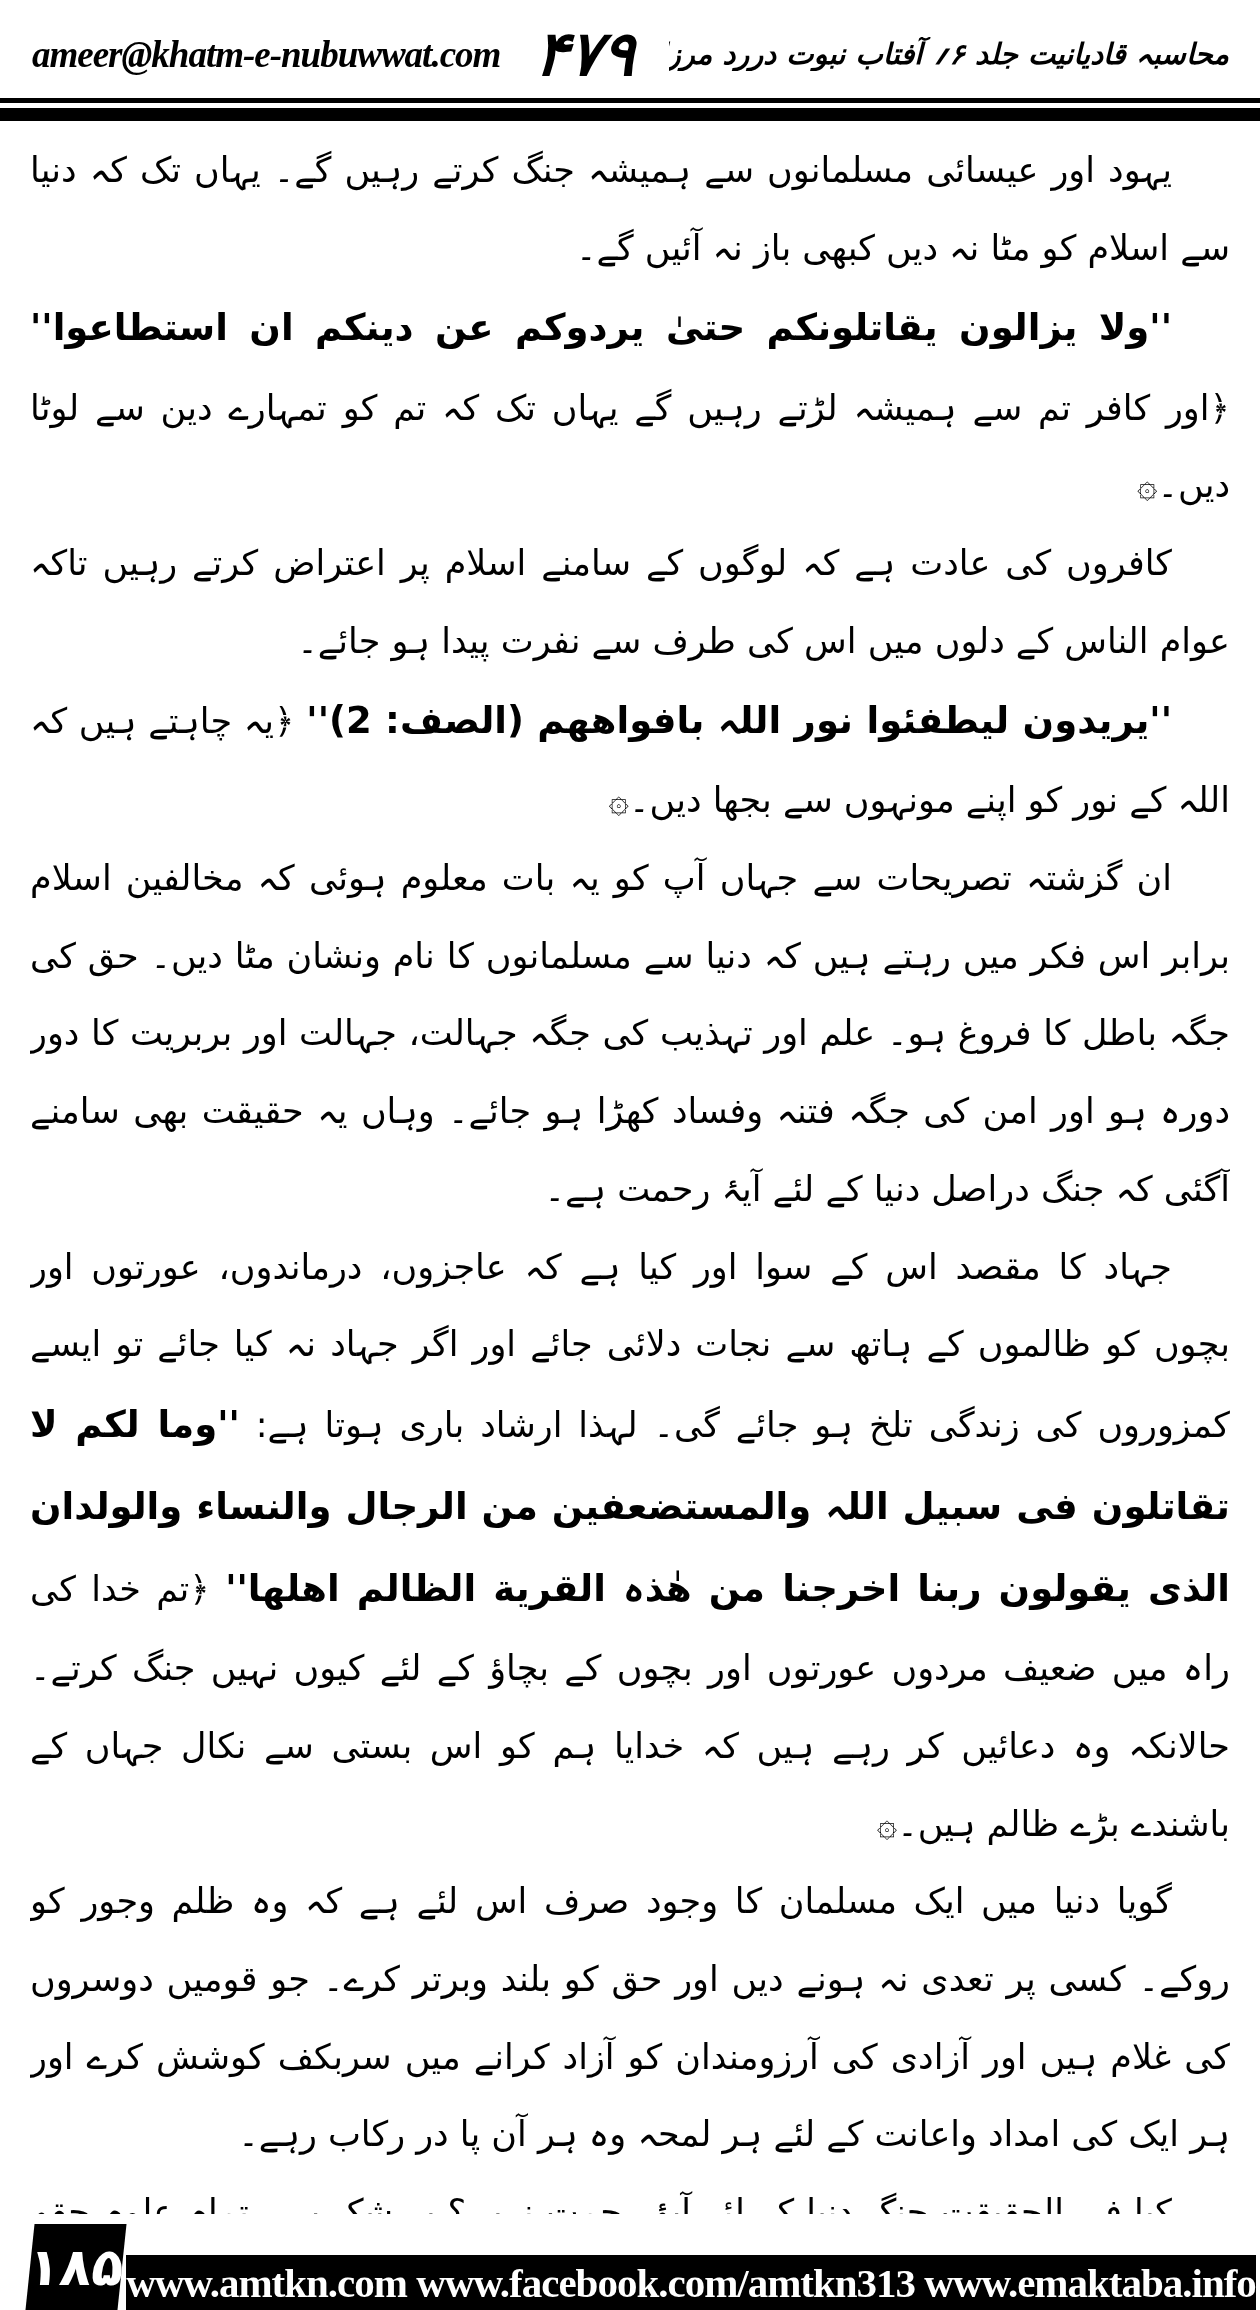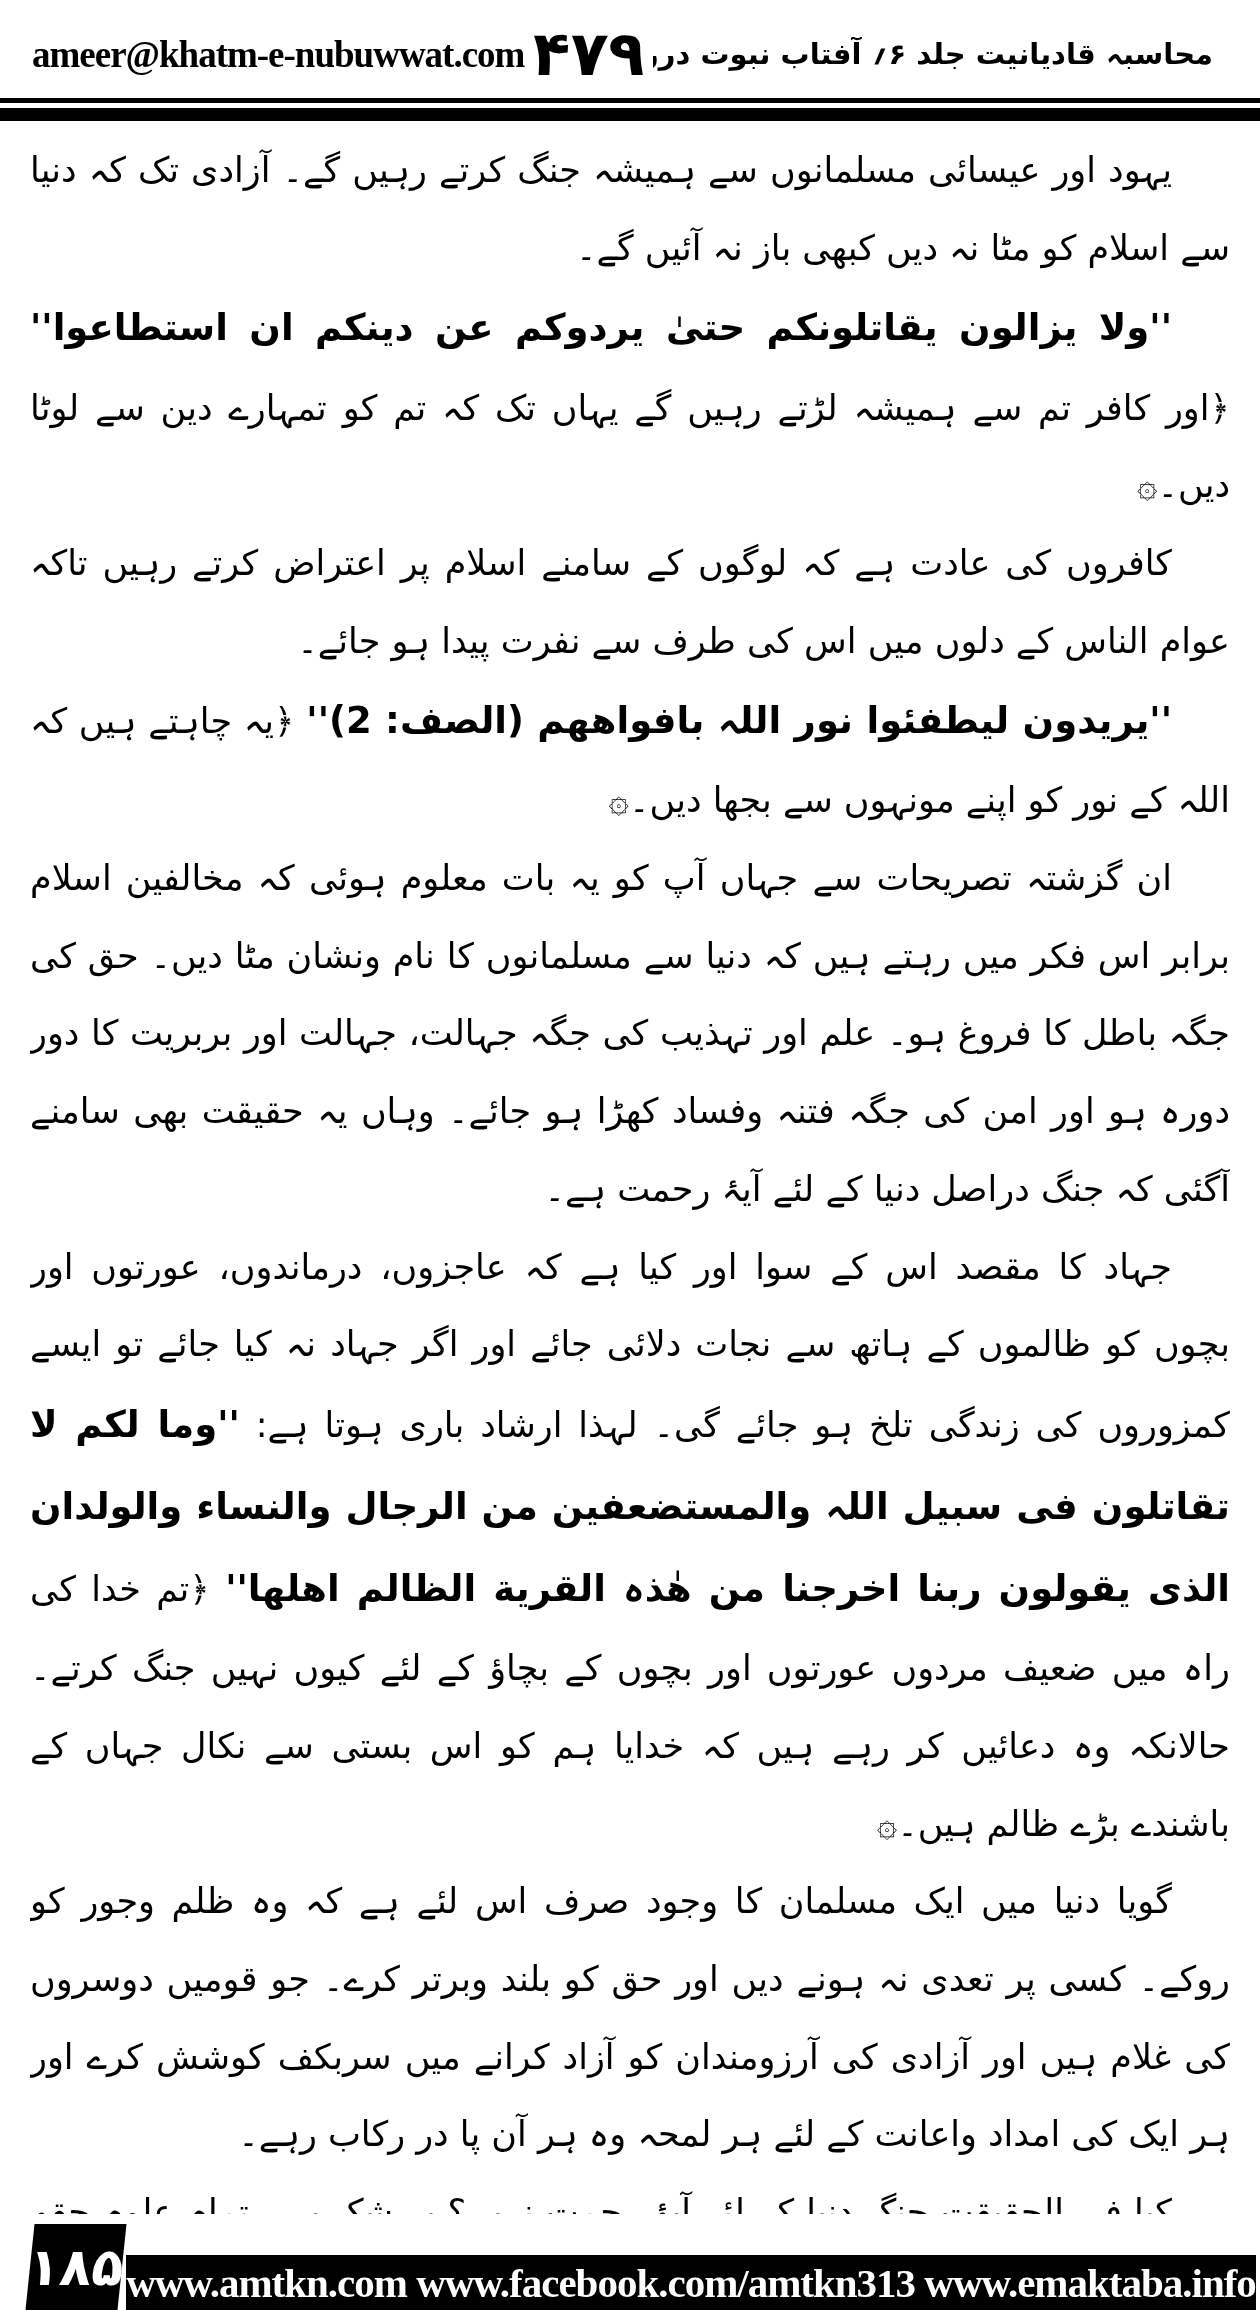--- a/index.html
+++ b/index.html
@@ -11,22 +11,23 @@
     background: #ffffff;
     color: #000000;
     overflow: hidden;
   }
 
   
   .header {
     display: flex;
     align-items: center;
     justify-content: space-between;
-    padding: 18px 47px 4px 32px;
+    padding: 18px 31px 4px 32px;
     height: 72px;
+    font-style: italic;
   }
   .header-email {
     font-family: "Liberation Serif", serif;
     font-weight: bold;
     font-size: 37px;
     letter-spacing: -1px;
     white-space: nowrap;
   }
   .header-pagenum {
     font-family: "DejaVu Sans", sans-serif;
@@ -119,21 +120,21 @@
   <div class="header">
     <span class="header-email">ameer@khatm-e-nubuwwat.com</span>
     <span class="header-pagenum">۴۷۹</span>
     <span class="header-title">محاسبہ قادیانیت جلد ۶؍ آفتاب نبوت دررد مرزائیت</span>
   </div>
   <div class="rule-thin"></div>
   <div class="rule-thick"></div>
 
   <div class="content" dir="rtl">
 
-    <p class="para"><span class="seg-urdu">یہود اور عیسائی مسلمانوں سے ہمیشہ جنگ کرتے رہیں گے۔ آزادی تک کہ دنیا سے اسلام کو مٹا نہ دیں کبھی باز نہ آئیں گے۔</span></p>
+    <p class="para"><span class="seg-urdu">یہود اور عیسائی مسلمانوں سے ہمیشہ جنگ کرتے رہیں گے۔ یہاں تک کہ دنیا سے اسلام کو مٹا نہ دیں کبھی باز نہ آئیں گے۔</span></p>
 
     <p class="para"><span class="seg-arabic">''ولا یزالون یقاتلونکم حتیٰ یردوکم عن دینکم ان استطاعوا''</span><span class="seg-urdu"> ﴿اور کافر تم سے ہمیشہ لڑتے رہیں گے یہاں تک کہ تم کو تمہارے دین سے لوٹا دیں۔۞</span></p>
 
     <p class="para"><span class="seg-urdu">کافروں کی عادت ہے کہ لوگوں کے سامنے اسلام پر اعتراض کرتے رہیں تاکہ عوام الناس کے دلوں میں اس کی طرف سے نفرت پیدا ہو جائے۔</span></p>
 
     <p class="para"><span class="seg-arabic">''یریدون لیطفئوا نور اللہ بافواھھم (الصف: 2)''</span><span class="seg-urdu"> ﴿یہ چاہتے ہیں کہ اللہ کے نور کو اپنے مونہوں سے بجھا دیں۔۞</span></p>
 
     <p class="para"><span class="seg-urdu">ان گزشتہ تصریحات سے جہاں آپ کو یہ بات معلوم ہوئی کہ مخالفین اسلام برابر اس فکر میں رہتے ہیں کہ دنیا سے مسلمانوں کا نام ونشان مٹا دیں۔ حق کی جگہ باطل کا فروغ ہو۔ علم اور تہذیب کی جگہ جہالت، جہالت اور بربریت کا دور دورہ ہو اور امن کی جگہ فتنہ وفساد کھڑا ہو جائے۔ وہاں یہ حقیقت بھی سامنے آگئی کہ جنگ دراصل دنیا کے لئے آیۂ رحمت ہے۔</span></p>
 
     <p class="para"><span class="seg-urdu">جہاد کا مقصد اس کے سوا اور کیا ہے کہ عاجزوں، درماندوں، عورتوں اور بچوں کو ظالموں کے ہاتھ سے نجات دلائی جائے اور اگر جہاد نہ کیا جائے تو ایسے کمزوروں کی زندگی تلخ ہو جائے گی۔ لہذا ارشاد باری ہوتا ہے: </span><span class="seg-arabic">''وما لکم لا تقاتلون فی سبیل اللہ والمستضعفین من الرجال والنساء والولدان الذی یقولون ربنا اخرجنا من ھٰذہ القریة الظالم اھلھا''</span><span class="seg-urdu"> ﴿تم خدا کی راہ میں ضعیف مردوں عورتوں اور بچوں کے بچاؤ کے لئے کیوں نہیں جنگ کرتے۔ حالانکہ وہ دعائیں کر رہے ہیں کہ خدایا ہم کو اس بستی سے نکال جہاں کے باشندے بڑے ظالم ہیں۔۞</span></p>

